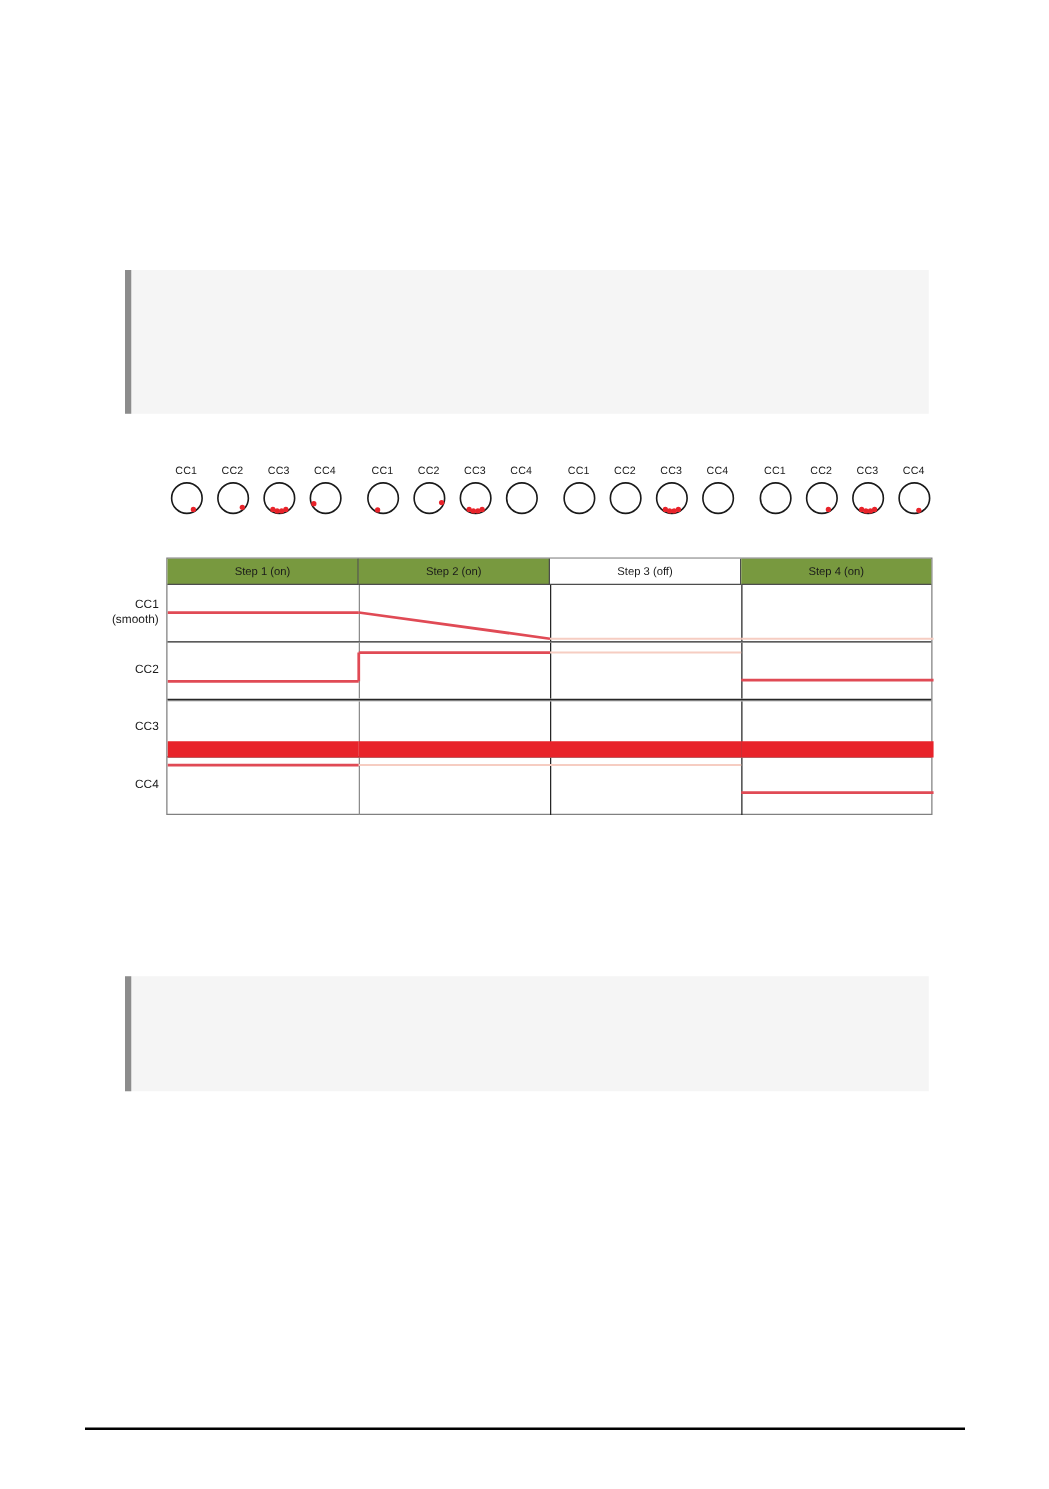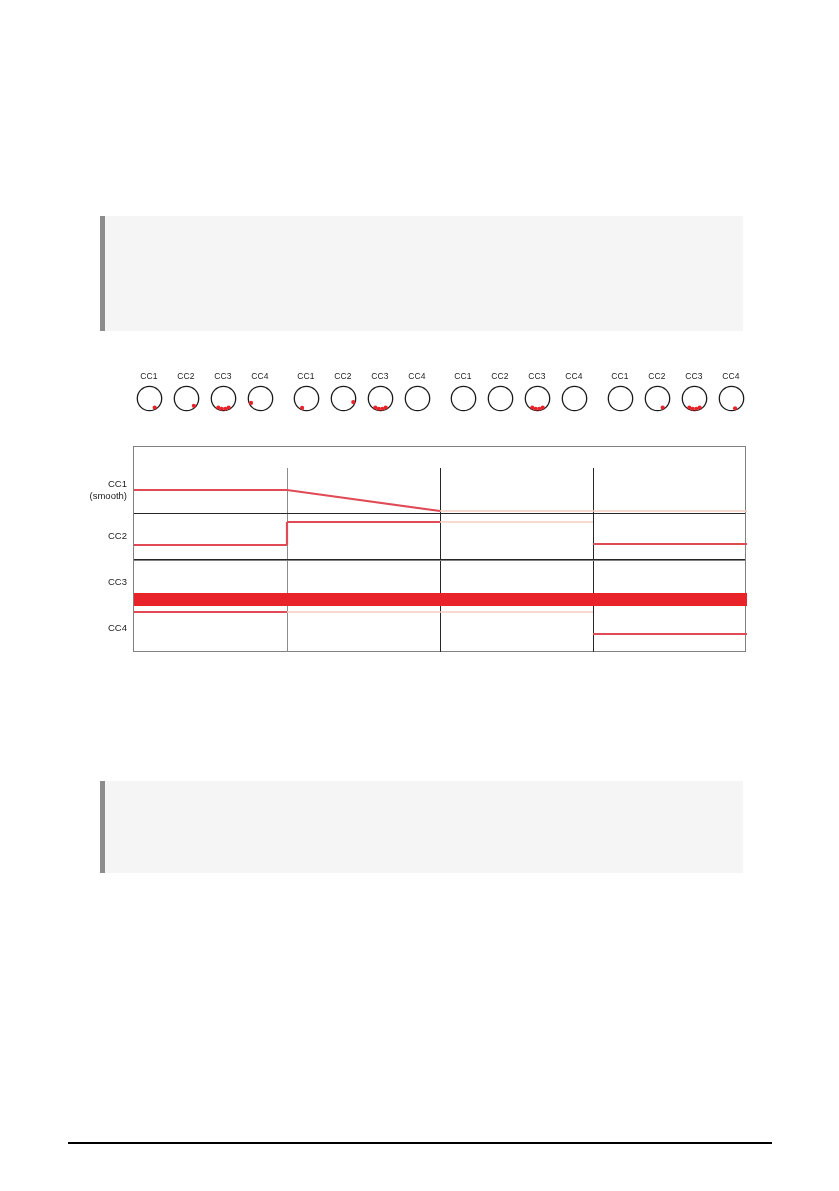--- a/index.html
+++ b/index.html
@@ -374,20 +374,34 @@
       </div>
       <div class="row-label">
         <span>CC3</span>
       </div>
       <div class="row-label">
         <span>CC4</span>
       </div>
     </div>
 
   <div id="step-table">
+    <div class="step-header" id="step-header">
+        <div class="step-head-cell on">
+          <span>Step 1 (on)</span>
+        </div>
+        <div class="step-head-cell on">
+          <span>Step 2 (on)</span>
+        </div>
+        <div class="step-head-cell off">
+          <span>Step 3 (off)</span>
+        </div>
+        <div class="step-head-cell on">
+          <span>Step 4 (on)</span>
+        </div>
+      </div>
     <div class="lanes" id="lanes">
         <div class="lane lane-h1">
           <div class="vdiv v1"></div>
           <div class="vdiv v2"></div>
           <div class="vdiv v3"></div>
         </div>
         <div class="lane lane-h2">
           <div class="vdiv v1"></div>
           <div class="vdiv v2"></div>
           <div class="vdiv v3"></div>

